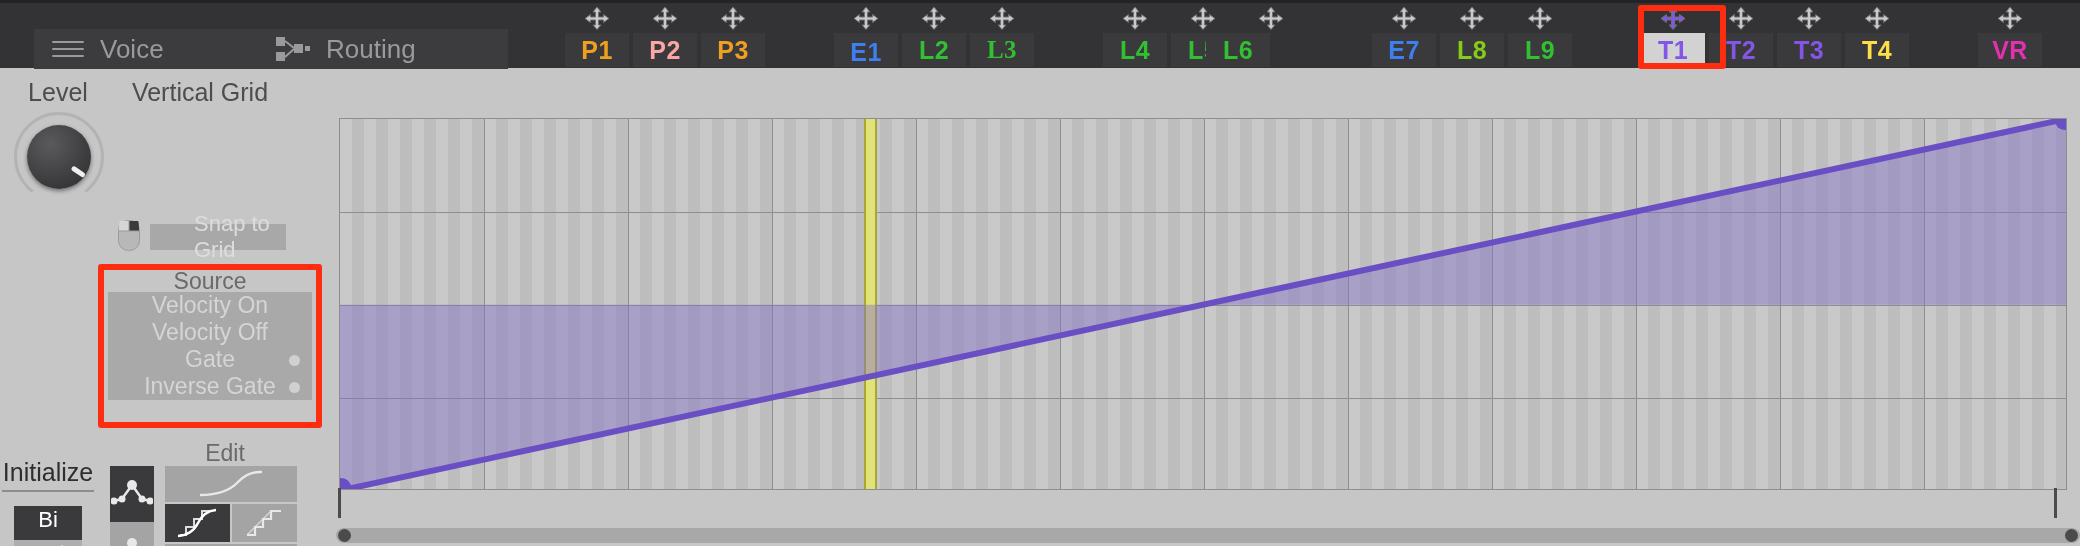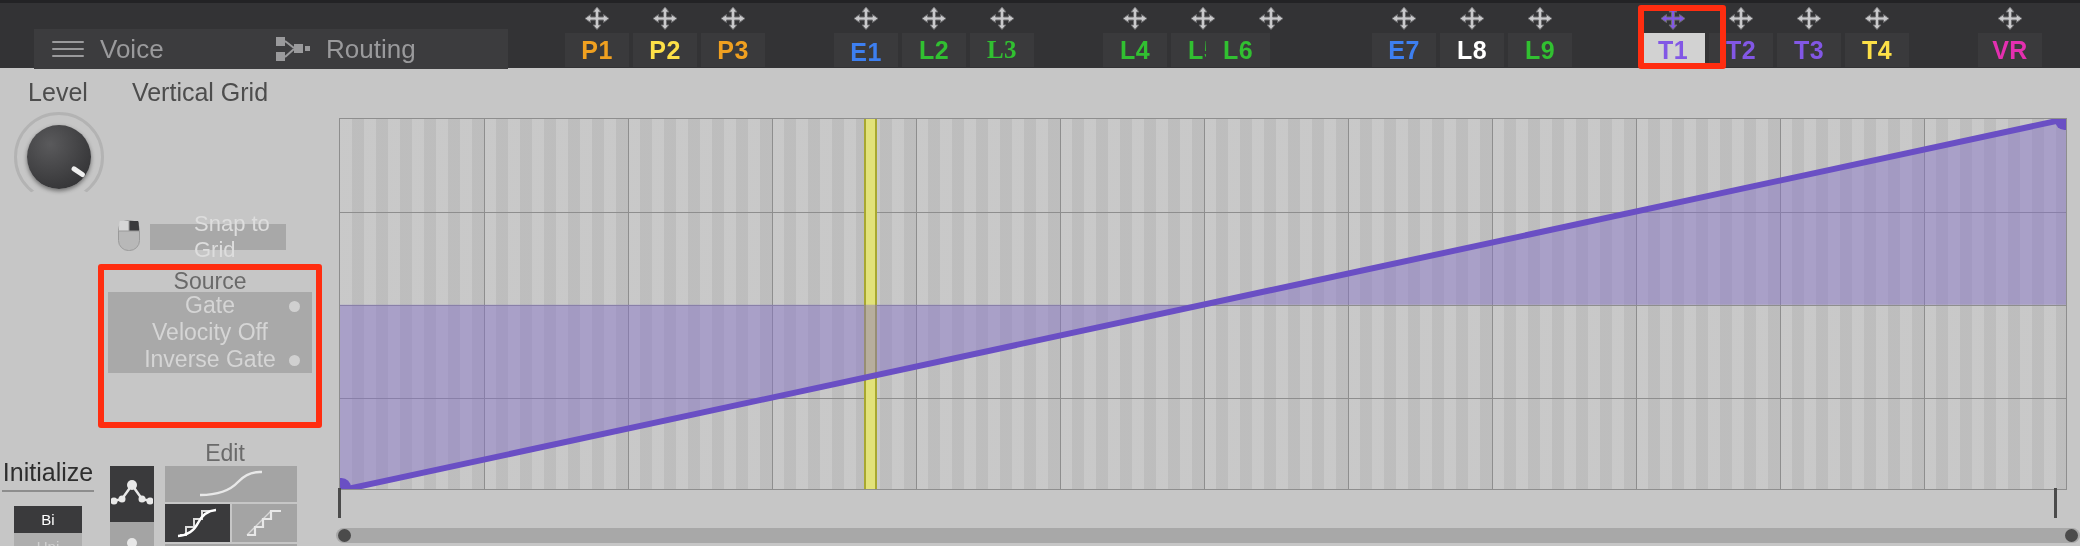--- a/index.html
+++ b/index.html
@@ -109,21 +109,21 @@
     width: 11px; height: 11px; border-radius: 50%; background: #d0d0d0;
   }
 
   
   #initialize {
     position: absolute; left: 2px; top: 390px; width: 92px;
     font-size: 25px; color: #2e2e2e;
     border-bottom: 2px solid #8d8d8d; padding-bottom: 3px; text-align: center;
   }
   #biuni { position: absolute; left: 14px; top: 438px; width: 68px; }
-  .bu-item { height: 27px; line-height: 27px; font-size: 15px; text-align: center; }
+  .bu-item { height: 34px; line-height: 27px; font-size: 22px; text-align: center; }
   .bu-item.sel { background: #3a3a3c; color: #ffffff; }
   .bu-item.off { background: #aeaeae; color: #d0d0d0; }
 
   
   #edit-label { position: absolute; left: 160px; top: 372px; width: 130px;
     text-align: center; font-size: 23px; color: #6a6a6a; }
   .icon-btn {
     position: absolute; background: #a4a4a4;
     display: flex; align-items: center; justify-content: center;
   }
@@ -217,21 +217,21 @@
     <div id="tabs-host">
         <div class="movecur" style="left: 584px;"><svg width="26" height="24" viewBox="0 0 26 24">
   <path d="M13 1 L17 6 H14.5 V11 H19.5 V8.5 L25 12.5 L19.5 16.5 V14 H14.5 V19 H17 L13 23.5 L9 19 H11.5 V14 H6.5 V16.5 L1 12.5 L6.5 8.5 V11 H11.5 V6 H9 Z" fill="#c9c9cb" stroke="#6f6f71" stroke-width="1"></path>
           </svg></div>
         <div class="tab" style="left: 565px; width: 64px; color: rgb(240, 160, 32);">
           <span>P1</span>
         </div>
         <div class="movecur" style="left: 652px;"><svg width="26" height="24" viewBox="0 0 26 24">
   <path d="M13 1 L17 6 H14.5 V11 H19.5 V8.5 L25 12.5 L19.5 16.5 V14 H14.5 V19 H17 L13 23.5 L9 19 H11.5 V14 H6.5 V16.5 L1 12.5 L6.5 8.5 V11 H11.5 V6 H9 Z" fill="#c9c9cb" stroke="#6f6f71" stroke-width="1"></path>
           </svg></div>
-        <div class="tab" style="left: 633px; width: 64px; color: #fde047;">
+        <div class="tab" style="left: 633px; width: 64px; color: #fca5a5;">
           <span>P2</span>
         </div>
         <div class="movecur" style="left: 720px;"><svg width="26" height="24" viewBox="0 0 26 24">
   <path d="M13 1 L17 6 H14.5 V11 H19.5 V8.5 L25 12.5 L19.5 16.5 V14 H14.5 V19 H17 L13 23.5 L9 19 H11.5 V14 H6.5 V16.5 L1 12.5 L6.5 8.5 V11 H11.5 V6 H9 Z" fill="#c9c9cb" stroke="#6f6f71" stroke-width="1"></path>
           </svg></div>
         <div class="tab" style="left: 701px; width: 64px; color: rgb(240, 160, 32);">
           <span>P3</span>
         </div>
         <div class="movecur" style="left: 853px;"><svg width="26" height="24" viewBox="0 0 26 24">
   <path d="M13 1 L17 6 H14.5 V11 H19.5 V8.5 L25 12.5 L19.5 16.5 V14 H14.5 V19 H17 L13 23.5 L9 19 H11.5 V14 H6.5 V16.5 L1 12.5 L6.5 8.5 V11 H11.5 V6 H9 Z" fill="#c9c9cb" stroke="#6f6f71" stroke-width="1"></path>
@@ -271,21 +271,21 @@
         </div>
         <div class="movecur" style="left: 1391px;"><svg width="26" height="24" viewBox="0 0 26 24">
   <path d="M13 1 L17 6 H14.5 V11 H19.5 V8.5 L25 12.5 L19.5 16.5 V14 H14.5 V19 H17 L13 23.5 L9 19 H11.5 V14 H6.5 V16.5 L1 12.5 L6.5 8.5 V11 H11.5 V6 H9 Z" fill="#c9c9cb" stroke="#6f6f71" stroke-width="1"></path>
           </svg></div>
         <div class="tab" style="left: 1372px; width: 64px; color: rgb(61, 127, 240);">
           <span>E7</span>
         </div>
         <div class="movecur" style="left: 1459px;"><svg width="26" height="24" viewBox="0 0 26 24">
   <path d="M13 1 L17 6 H14.5 V11 H19.5 V8.5 L25 12.5 L19.5 16.5 V14 H14.5 V19 H17 L13 23.5 L9 19 H11.5 V14 H6.5 V16.5 L1 12.5 L6.5 8.5 V11 H11.5 V6 H9 Z" fill="#c9c9cb" stroke="#6f6f71" stroke-width="1"></path>
           </svg></div>
-        <div class="tab" style="left: 1440px; width: 64px; color: #ffffff;">
+        <div class="tab" style="left: 1440px; width: 64px; color: #84cc16;">
           <span>L8</span>
         </div>
         <div class="movecur" style="left: 1527px;"><svg width="26" height="24" viewBox="0 0 26 24">
   <path d="M13 1 L17 6 H14.5 V11 H19.5 V8.5 L25 12.5 L19.5 16.5 V14 H14.5 V19 H17 L13 23.5 L9 19 H11.5 V14 H6.5 V16.5 L1 12.5 L6.5 8.5 V11 H11.5 V6 H9 Z" fill="#c9c9cb" stroke="#6f6f71" stroke-width="1"></path>
           </svg></div>
         <div class="tab" style="left: 1508px; width: 64px; color: rgb(49, 192, 49);">
           <span>L9</span>
         </div>
         <div class="movecur" style="left: 1660px;"><svg width="26" height="24" viewBox="0 0 26 24">
   <path d="M13 1 L17 6 H14.5 V11 H19.5 V8.5 L25 12.5 L19.5 16.5 V14 H14.5 V19 H17 L13 23.5 L9 19 H11.5 V14 H6.5 V16.5 L1 12.5 L6.5 8.5 V11 H11.5 V6 H9 Z" fill="#8257e5" stroke="#6f6f71" stroke-width="1"></path>
@@ -341,22 +341,23 @@
         <line x1="1" y1="11" x2="21" y2="11" stroke="#9a9a9a"></line>
         <line x1="11" y1="1" x2="11" y2="11" stroke="#9a9a9a"></line>
       </svg>
     </span>
     <div id="snap-btn">
       <span>Snap to Grid</span>
     </div>
 
     <div id="source-label">Source</div>
     <div id="source-list">
+        <div class="src-item"><span>Velocity On</span></div>
+        <div class="src-item"><span>Velocity Off</span></div>
         <div class="src-item"><span>Gate</span><span class="src-dot"></span></div>
-        <div class="src-item"><span>Velocity Off</span></div>
         <div class="src-item"><span>Inverse Gate</span><span class="src-dot"></span></div>
       </div>
     <div id="source-box"></div>
 
     <div id="initialize">
       <span>Initialize</span>
     </div>
 
     <div id="biuni">
         <div class="bu-item sel">Bi</div>

